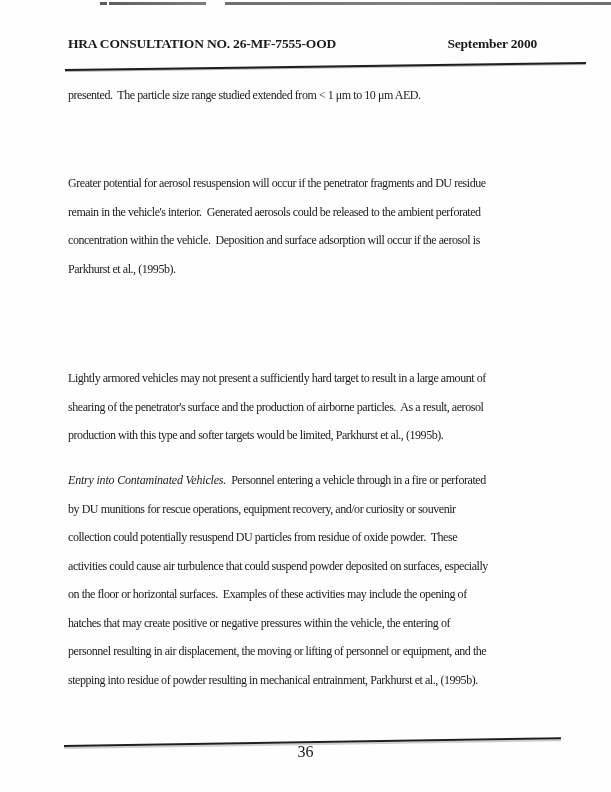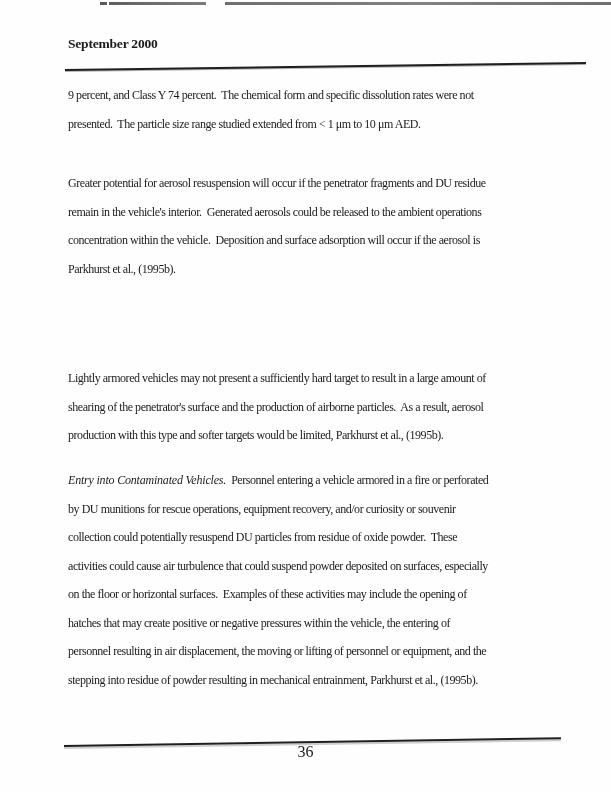--- a/index.html
+++ b/index.html
@@ -90,44 +90,44 @@
 </head>
 <body>
 
 <div class="page">
 
   <div class="scan-bar bar-dash"></div>
   <div class="scan-bar bar-a"></div>
   <div class="scan-bar bar-b"></div>
 
   <div class="header">
+    <span>HRA CONSULTATION NO. 26-MF-7555-OOD</span>
     <span>September 2000</span>
   </div>
   <div class="rule header-rule"></div>
 
   <div class="para p1">
-    <div class="line">9 percent, and Class Y 74 percent.  The chemical form and specific dissolution rates were not</div>
     <div class="line">presented.  The particle size range studied extended from &lt; 1 μm to 10 μm AED.</div>
   </div>
 
   <div class="para p2">
     <div class="line">Greater potential for aerosol resuspension will occur if the penetrator fragments and DU residue</div>
-    <div class="line">remain in the vehicle's interior.  Generated aerosols could be released to the ambient operations</div>
+    <div class="line">remain in the vehicle's interior.  Generated aerosols could be released to the ambient perforated</div>
     <div class="line">concentration within the vehicle.  Deposition and surface adsorption will occur if the aerosol is</div>
     <div class="line">Parkhurst et al., (1995b).</div>
   </div>
 
   <div class="para p3">
     <div class="line">Lightly armored vehicles may not present a sufficiently hard target to result in a large amount of</div>
     <div class="line">shearing of the penetrator's surface and the production of airborne particles.  As a result, aerosol</div>
     <div class="line">production with this type and softer targets would be limited, Parkhurst et al., (1995b).</div>
   </div>
 
   <div class="para p4">
-    <div class="line"><span class="lead">Entry into Contaminated Vehicles.</span><span>  Personnel entering a vehicle armored in a fire or perforated</span></div>
+    <div class="line"><span class="lead">Entry into Contaminated Vehicles.</span><span>  Personnel entering a vehicle through in a fire or perforated</span></div>
     <div class="line">by DU munitions for rescue operations, equipment recovery, and/or curiosity or souvenir</div>
     <div class="line">collection could potentially resuspend DU particles from residue of oxide powder.  These</div>
     <div class="line">activities could cause air turbulence that could suspend powder deposited on surfaces, especially</div>
     <div class="line">on the floor or horizontal surfaces.  Examples of these activities may include the opening of</div>
     <div class="line">hatches that may create positive or negative pressures within the vehicle, the entering of</div>
     <div class="line">personnel resulting in air displacement, the moving or lifting of personnel or equipment, and the</div>
     <div class="line">stepping into residue of powder resulting in mechanical entrainment, Parkhurst et al., (1995b).</div>
   </div>
 
   <div class="rule footer-rule"></div>

